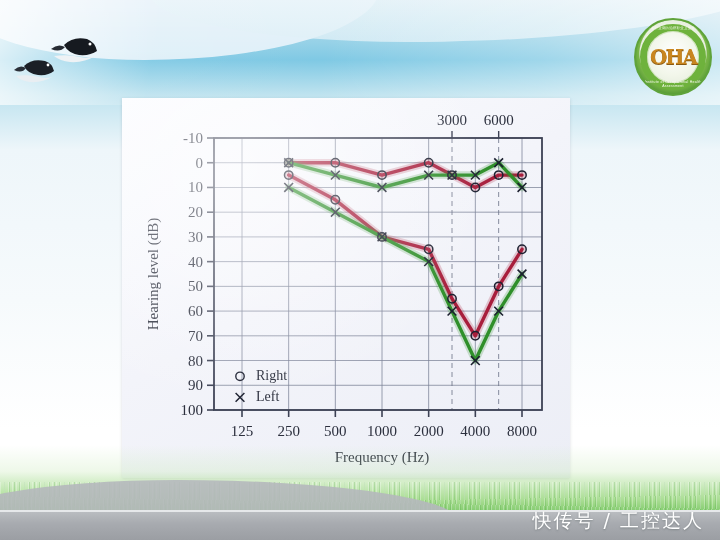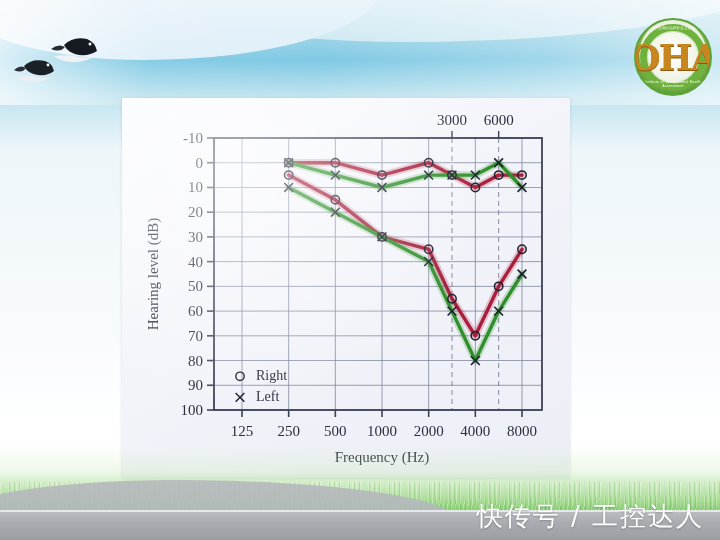--- a/index.html
+++ b/index.html
@@ -81,21 +81,21 @@
     position: absolute; inset: 4px;
     border-radius: 50%;
     border: 7px solid #6eb23c;
     box-shadow: inset 0 0 0 1px #cfe3bb;
   }
   #logo .emblem {
     position: absolute; left: 50%; top: 50%;
     transform: translate(-50%,-50%);
     font-family: "DejaVu Serif", serif;
     font-weight: bold;
-    font-size: 36px;
+    font-size: 20px;
     color: #c9861f;
     letter-spacing: -2px;
     text-shadow: 0 1px 0 #8a5a12;
   }
   #logo .tiny-top, #logo .tiny-bot {
     position: absolute; left: 0; right: 0;
     text-align: center;
     font-size: 3.4px;
     color: #fdfdf5;
     letter-spacing: .3px;
@@ -134,21 +134,21 @@
     position: absolute; left: -60px; bottom: 14px; width: 520px; height: 46px;
     background: #b5b8bd;
     border-radius: 50% 60% 0 0 / 100% 100% 0 0;
     opacity: .9;
   }
 
   
   #watermark {
     position: absolute; right: 16px; bottom: 6px;
     font-family: "DejaVu Sans", sans-serif;
-    font-size: 26px;
+    font-size: 19px;
     color: #ffffff;
     letter-spacing: 2px;
     text-shadow: 0 1px 2px rgba(80,90,90,.45);
     white-space: nowrap;
   }
 
   
   #chart-card {
     position: absolute; left: 122px; top: 98px;
     width: 448px; height: 380px;

